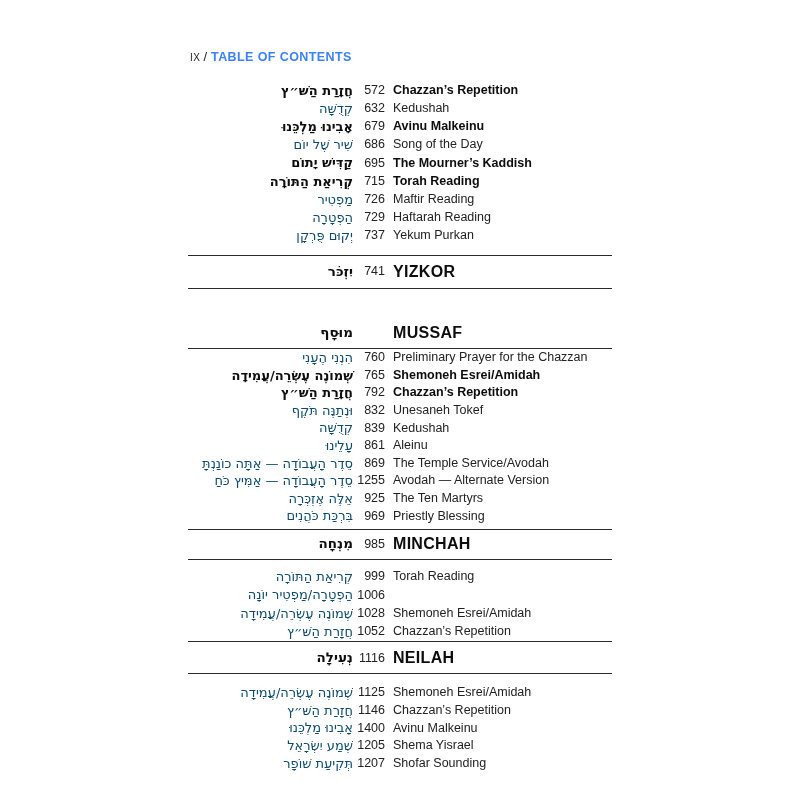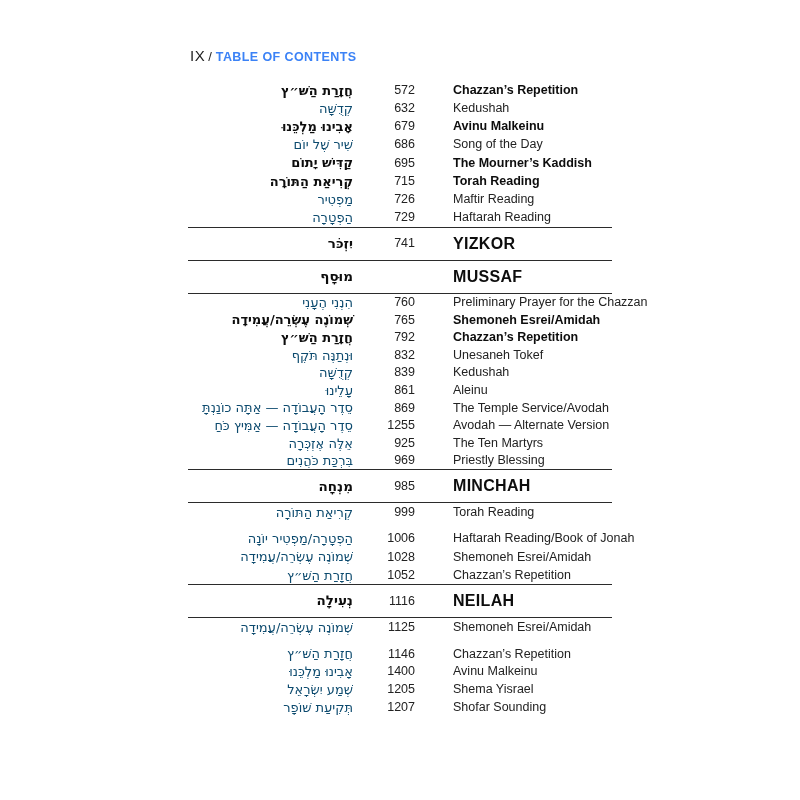--- a/index.html
+++ b/index.html
@@ -5,29 +5,29 @@
   html,body{margin:0;padding:0;}
   body{
     width:800px;height:800px;position:relative;background:#ffffff;
     font-family:"Liberation Sans", sans-serif;color:#1e1e1e;
     -webkit-font-smoothing:antialiased;
   }
   .page{position:absolute;inset:0;background:#ffffff;}
 
   
   .header{position:absolute;left:190px;top:47px;white-space:nowrap;}
-  .header .pg{font-size:15px;letter-spacing:.5px;color:#1e1e1e;margin-top:23px;}
+  .header .pg{font-size:10px;letter-spacing:.5px;color:#1e1e1e;margin-top:23px;}
   .header .sep{font-size:13px;margin:0 4px 0 3px;color:#1e1e1e;}
   .header .title{font-size:12.5px;font-weight:700;letter-spacing:.4px;color:#3b82f6;}
 
   
   .toc{position:absolute;left:188px;top:81px;width:424px;}
   .row{
     display:grid;grid-template-columns:165px 32px 1fr;
-    align-items:center;height:18.2px;gap:30px;
+    align-items:center;height:18.2px;
   }
   .row.blk6{height:17.6px;}
   .row.blk14{height:17.8px;}
   .hebrew{
     direction:rtl;text-align:right;
     font-family:"DejaVu Sans", sans-serif;
     font-size:13px;line-height:1;color:#0c4a6e;white-space:nowrap;
   }
   .num{
     text-align:right;font-size:12.5px;line-height:1;color:#222;
@@ -39,21 +39,21 @@
   .row.bold .english,.row.bold .hebrew{font-weight:700;color:#0d0d0d;}
 
   
   .row.section{height:32px;}
   .row.section .english{font-size:16px;letter-spacing:.3px;}
   .row.section .hebrew{font-size:13.5px;}
   .divider{height:0;border-top:1px solid #2b2b2b;width:424px;}
 
   
   .toc > .divider:nth-child(10){margin-top:10px;}
-  .toc > .row:nth-child(13){height:29px;}      
+  .toc > .row:nth-child(13){height:29px;margin-top:30px;}      
   .toc > .row:nth-child(15){}
   .toc > .divider:nth-child(25){margin-top:4px;}
   .toc > .row:nth-child(26){height:29px;}      
   .toc > .row:nth-child(28){margin-top:8px;}
   .toc > .divider:nth-child(32){margin-top:1px;}
   .toc > .row:nth-child(33){height:31px;}      
   .toc > .row:nth-child(35){margin-top:9px;}
 </style>
 </head>
 <body>
@@ -98,20 +98,25 @@
       <div class="row blk0">
         <span class="hebrew">מַפְטִיר</span>
         <span class="num">726</span>
         <span class="english">Maftir Reading</span>
       </div>
       <div class="row blk0">
         <span class="hebrew">הַפְטָרָה</span>
         <span class="num">729</span>
         <span class="english">Haftarah Reading</span>
       </div>
+      <div class="row blk0">
+        <span class="hebrew">יְקוּם פֻּרְקָן</span>
+        <span class="num">737</span>
+        <span class="english">Yekum Purkan</span>
+      </div>
       <div class="divider"></div>
       <div class="row section bold blk2">
         <span class="hebrew">יִזְכֹּר</span>
         <span class="num">741</span>
         <span class="english">YIZKOR</span>
       </div>
       <div class="divider"></div>
       <div class="row section bold blk4">
         <span class="hebrew">מוּסָף</span>
         <span class="num"></span>
@@ -176,21 +181,20 @@
       </div>
       <div class="divider"></div>
       <div class="row blk10">
         <span class="hebrew">קְרִיאַת הַתּוֹרָה</span>
         <span class="num">999</span>
         <span class="english">Torah Reading</span>
       </div>
       <div class="row blk10">
         <span class="hebrew">הַפְטָרָה/מַפְטִיר יוֹנָה</span>
         <span class="num">1006</span>
-        <span class="english">Haftarah Reading/Book of Jonah</span>
       </div>
       <div class="row blk10">
         <span class="hebrew">שְׁמוֹנֶה עֶשְׂרֵה/עֲמִידָה</span>
         <span class="num">1028</span>
         <span class="english">Shemoneh Esrei/Amidah</span>
       </div>
       <div class="row blk10">
         <span class="hebrew">חֲזָרַת הַשּׁ״ץ</span>
         <span class="num">1052</span>
         <span class="english">Chazzan’s Repetition</span>

